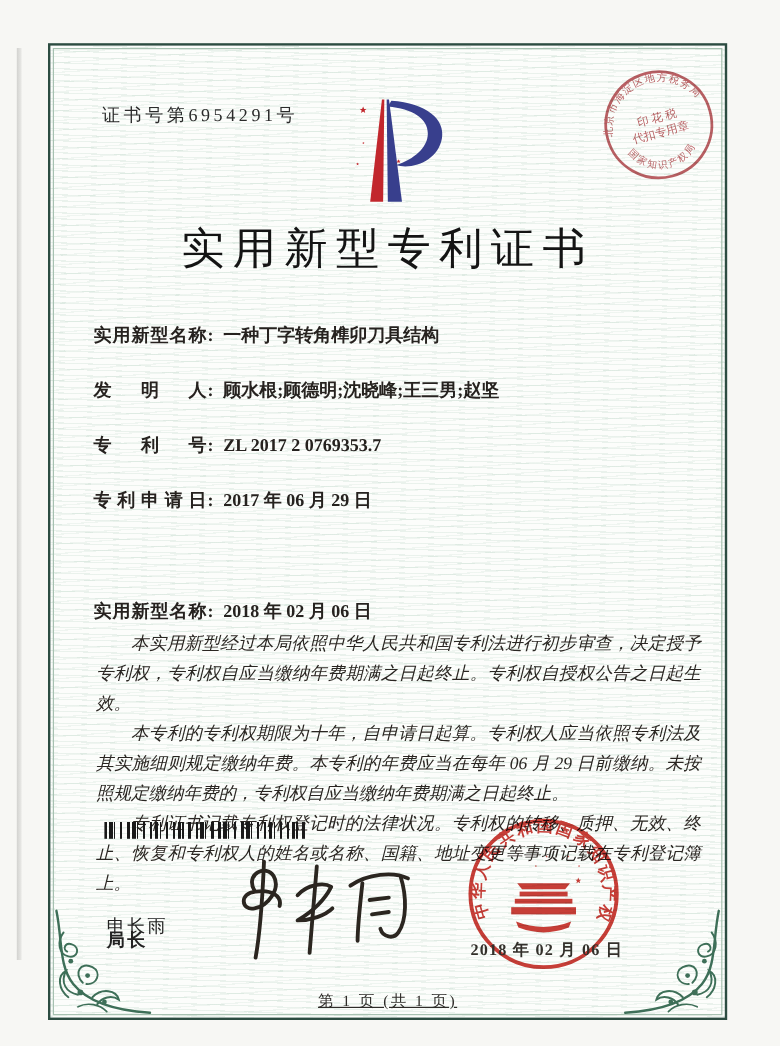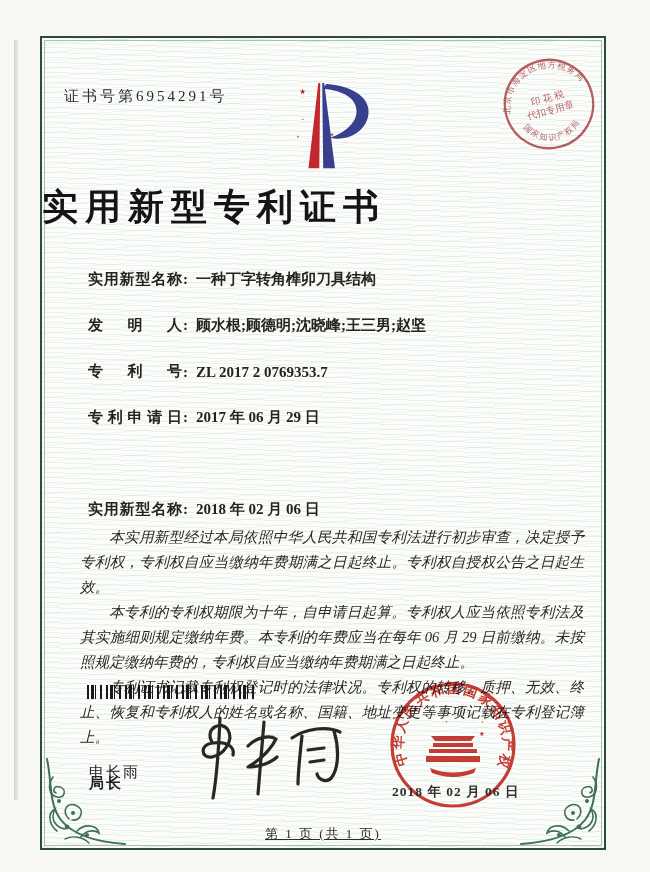--- a/index.html
+++ b/index.html
@@ -13,25 +13,25 @@
     background:linear-gradient(90deg,#c9c9c6,#e6e6e3);opacity:.8;}
   .cert{
     position:absolute;left:40px;top:36px;width:562px;height:810px;
     border:2px solid var(--border-green);
     background-color:#fcfdfb;
     background-image:
       repeating-linear-gradient(2deg, rgba(110,165,135,.13) 0 1px, transparent 1px 5px),
       repeating-linear-gradient(-4deg, rgba(110,165,135,.09) 0 1px, transparent 1px 8px);
   }
   .cert::before{content:"";position:absolute;inset:2px;border:1px solid #a7c1b1;pointer-events:none;}
-  .cert-no{position:absolute;left:22px;top:49px;font-size:15px;letter-spacing:3px;color:#2b2b2b;}
+  .cert-no{position:absolute;left:43px;top:49px;font-size:15px;letter-spacing:3px;color:#2b2b2b;}
   .logo{position:absolute;left:226px;top:40px;width:130px;height:100px;}
-  .title{position:absolute;left:0;top:145px;width:100%;
-    font-size:36px;font-weight:bold;letter-spacing:7px;color:#141414;}
-  .field{position:absolute;left:46px;font-size:15px;font-weight:600;white-space:nowrap;}
+  .title{position:absolute;left:0;top:145px;width:100%;text-align:center;
+    font-size:36px;font-weight:normal;letter-spacing:7px;color:#141414;}
+  .field{position:absolute;left:36px;font-size:15px;font-weight:600;white-space:nowrap;}
   .flabel{display:inline-block;width:94px;text-align:justify;text-align-last:justify;vertical-align:bottom;}
   .fcolon{display:inline-block;margin:0 8px 0 1px;}
   .f0{top:232px}.f1{top:278px}.f2{top:324px}.f3{top:370px}.f4{top:416px}.f5{top:462px}
   .body-text{position:absolute;left:38px;top:487px;width:504px;}
   .body-text p{margin:0;padding:0;text-indent:2em;text-align:justify;
     font-size:14.6px;line-height:25px;font-style:italic;color:#2a2622;}
   .barcode{position:absolute;left:45px;top:647px;width:168px;height:14px;
     background:
       repeating-linear-gradient(90deg,#191919 0 2px,transparent 2px 4px,#191919 4px 7px,
       transparent 7px 8px,#191919 8px 9px,transparent 9px 13px,#191919 13px 15px,transparent 15px 19px);}

